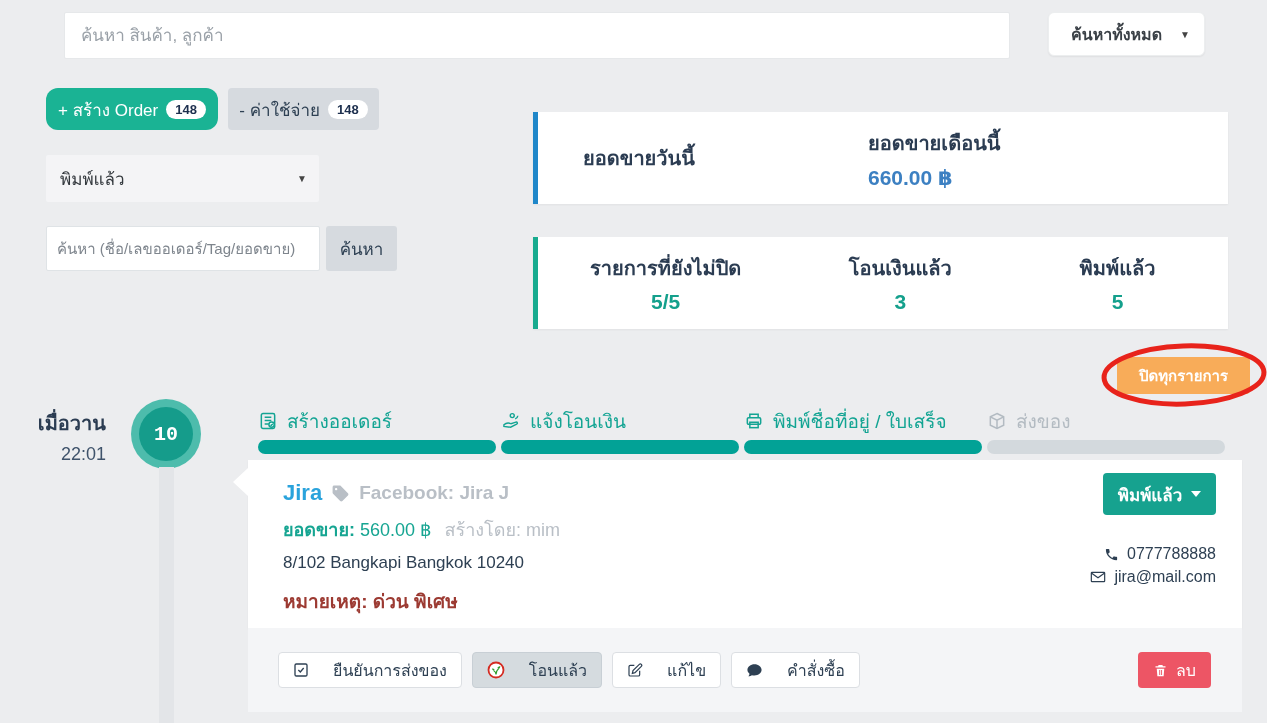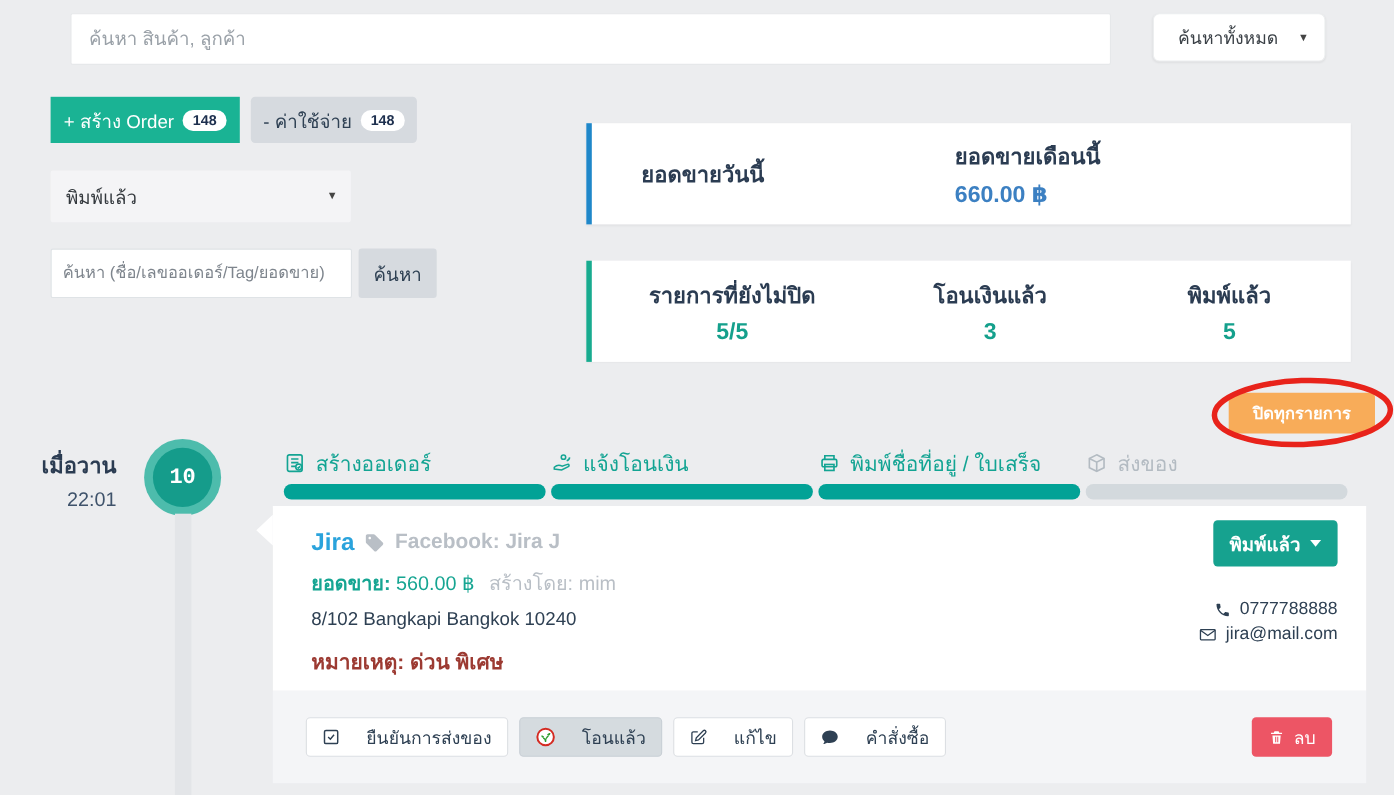--- a/index.html
+++ b/index.html
@@ -16,28 +16,28 @@
     background:#fff; border:1px solid #e6e8ea; border-radius:2px;
     font-size:17px; padding:0 16px; color:#333; outline:none;
     font-family:inherit;
   }
   .search-input::placeholder { color:#9aa1a8; }
   .scope-select {
     position:absolute; left:1048px; top:12px; width:157px; height:44px;
     background:#fff; border:1px solid #eceeef; border-radius:6px;
     box-shadow:0 1px 2px rgba(0,0,0,.06);
     display:flex; align-items:center; padding:0 14px 0 22px;
-    font-size:16px; color:#3a4046; cursor:pointer;
+    font-size:16px; color:#3a4046; cursor:pointer;font-weight:bold;
   }
   .scope-select .caret { margin-left:auto; font-size:10px; color:#444; }
 
   
   .btn-create {
     position:absolute; left:46px; top:88px; width:172px; height:42px;
-    background:#1ab394; border:none; border-radius:0; color:#fff;
+    background:#1ab394; border:none; border-radius:12px; color:#fff;
     font-size:17px; display:flex; align-items:center; justify-content:center;
     gap:8px; cursor:pointer; font-family:inherit;
   }
   .btn-expense {
     position:absolute; left:228px; top:88px; width:151px; height:42px;
     background:#d6dadf; border:none; border-radius:4px; color:#2e4053;
     font-size:17px; display:flex; align-items:center; justify-content:center;
     gap:8px; cursor:pointer; font-family:inherit;
   }
   .count-badge {

